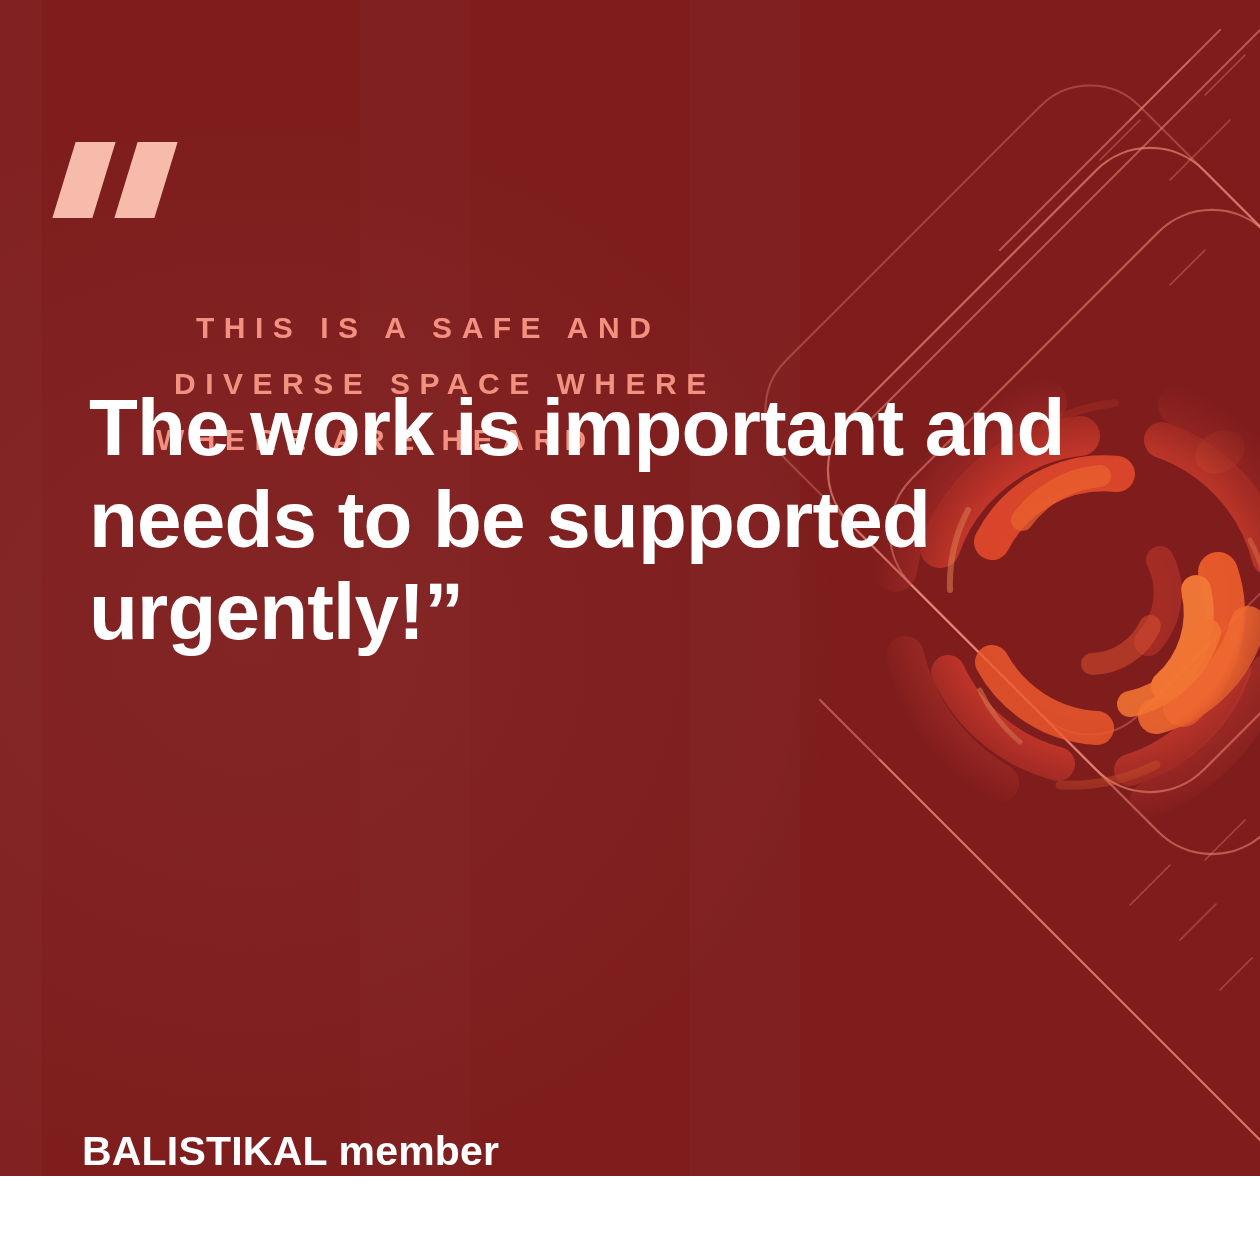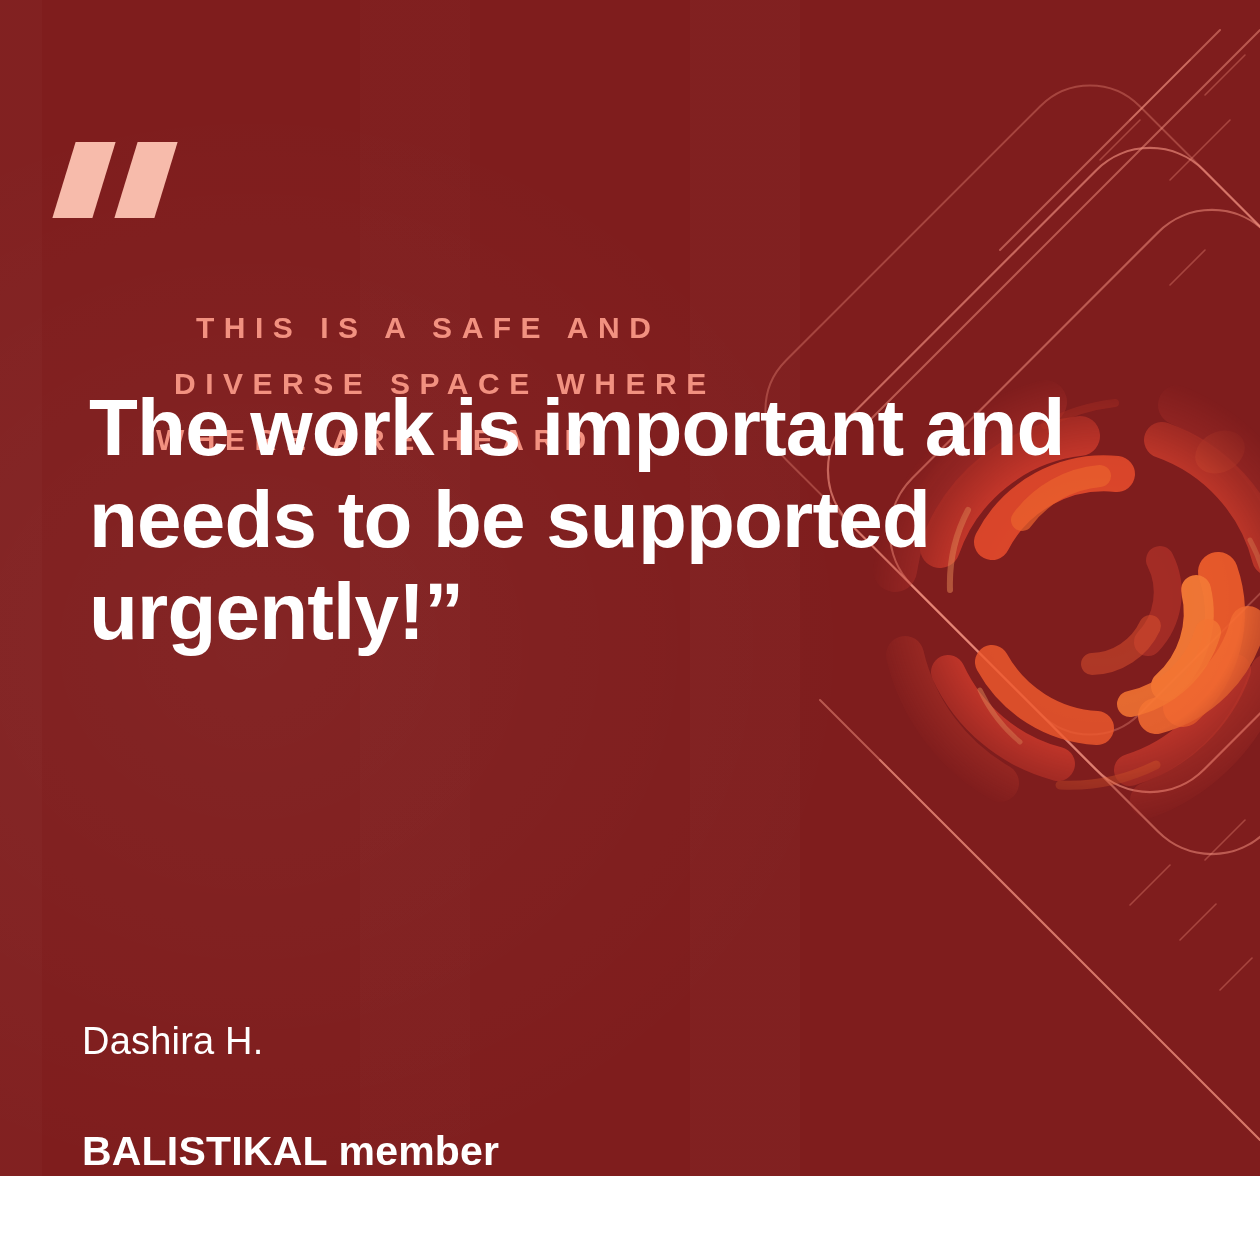--- a/index.html
+++ b/index.html
@@ -225,16 +225,15 @@
 
   <div class="watermark"><span>THIS IS A SAFE AND</span><span class="wl2">DIVERSE SPACE WHERE</span><span class="wl3">WHERE ARE HEARD</span></div>
 
   <div class="quote-mark">
     <span class="bar b1"></span>
     <span class="bar b2"></span>
   </div>
 
   <div class="quote-text">The work is important and needs to be supported urgently!”</div>
 
-  <div class="attrib-name">Dashira H.</div>
   <div class="attrib-role">BALISTIKAL member</div>
 
 </div>
 
 </body></html>

